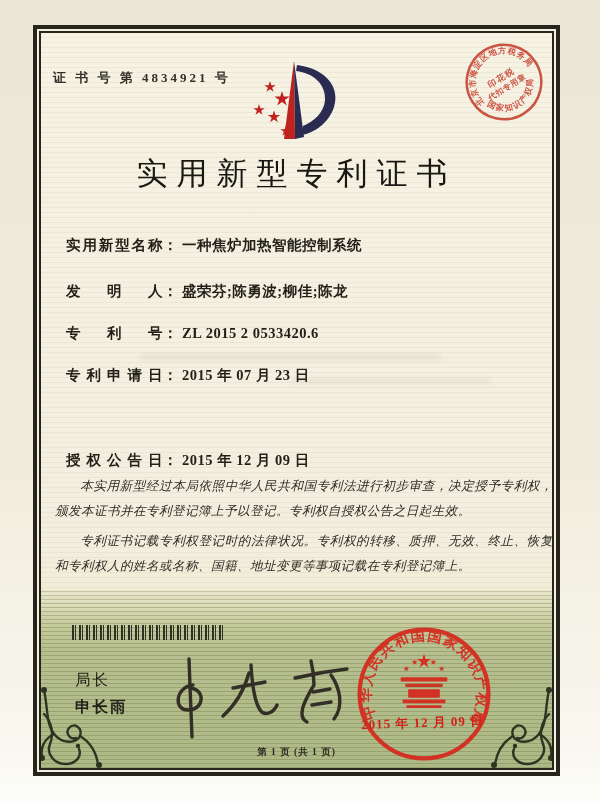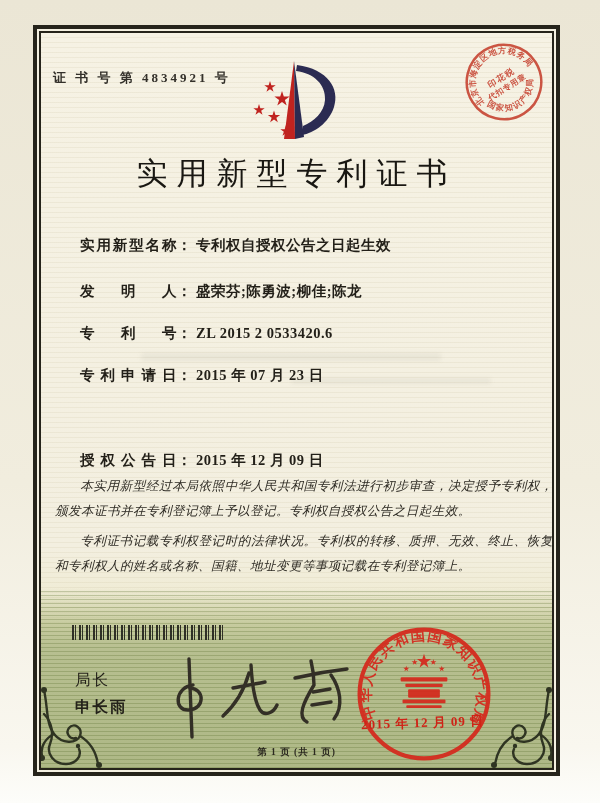--- a/index.html
+++ b/index.html
@@ -23,21 +23,21 @@
   .content{position:absolute;inset:0;overflow:hidden;}
 
   
   .cert-no{position:absolute;left:12px;top:36px;font-size:13px;font-weight:bold;letter-spacing:3px;color:#33302a;}
   .logo{position:absolute;left:205px;top:22px;width:104px;height:92px;}
   .tax-stamp{position:absolute;left:420px;top:6px;width:86px;height:86px;transform:rotate(-32deg);opacity:.85;}
   .title{position:absolute;left:0;right:0;top:120px;text-align:center;font-size:31px;font-weight:normal;letter-spacing:9px;color:#191712;}
 
   
   .field{position:absolute;left:25px;right:16px;font-size:14.5px;font-weight:bold;color:#221f18;letter-spacing:.5px;white-space:nowrap;}
-  .field .lbl{display:inline-block;width:97px;text-align:justify;text-align-last:justify;vertical-align:top;margin-left:14px;}
+  .field .lbl{display:inline-block;width:97px;text-align:justify;text-align-last:justify;vertical-align:top;}
   .field .colon{display:inline-block;margin-right:4px;}
   .f0{top:203px}.f1{top:249px}.f2{top:291px}.f3{top:333px}.f4{top:375px}.f5{top:418px}
 
   
   .body-text{position:absolute;left:10px;width:506px;top:437px;font-size:12.6px;line-height:25.4px;
     font-style:italic;color:#2e2b24;text-align:justify;}
   .body-text p{margin:4px;text-indent:2em;letter-spacing:.4px;}
 
   
   .band{
@@ -107,21 +107,21 @@
         <text font-size="11.5" font-weight="bold" fill="#c43a28" letter-spacing="2">
           <textPath href="#taxBot" startOffset="15">国家知识产权局</textPath>
         </text>
         <text x="60" y="57" font-size="12" font-weight="bold" fill="#c43a28" text-anchor="middle" letter-spacing="2">印花税</text>
         <text x="60" y="72" font-size="11" font-weight="bold" fill="#c43a28" text-anchor="middle" letter-spacing="1">代扣专用章</text>
       </svg>
 
       <div class="title">实用新型专利证书</div>
 
       <div class="field f0">
-        <span class="lbl">实用新型名称</span><span class="colon">：</span><span>专利权自授权公告之日起生效</span>
+        <span class="lbl">实用新型名称</span><span class="colon">：</span><span>一种焦炉加热智能控制系统</span>
       </div>
       <div class="field f1">
         <span class="lbl">发明人</span><span class="colon">：</span><span>盛荣芬;陈勇波;柳佳;陈龙</span>
       </div>
       <div class="field f2">
         <span class="lbl">专利号</span><span class="colon">：</span><span>ZL 2015 2 0533420.6</span>
       </div>
       <div class="field f3">
         <span class="lbl">专利申请日</span><span class="colon">：</span><span>2015 年 07 月 23 日</span>
       </div>

